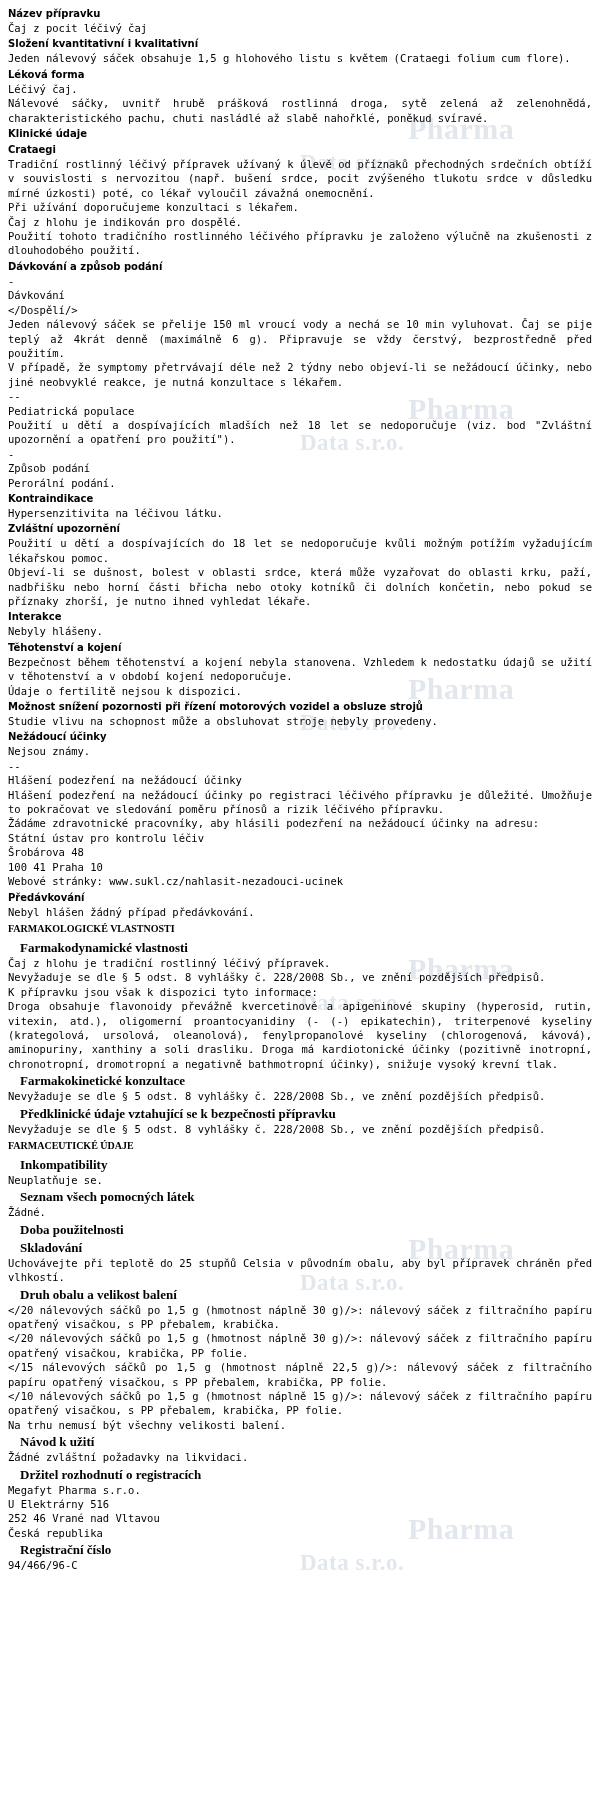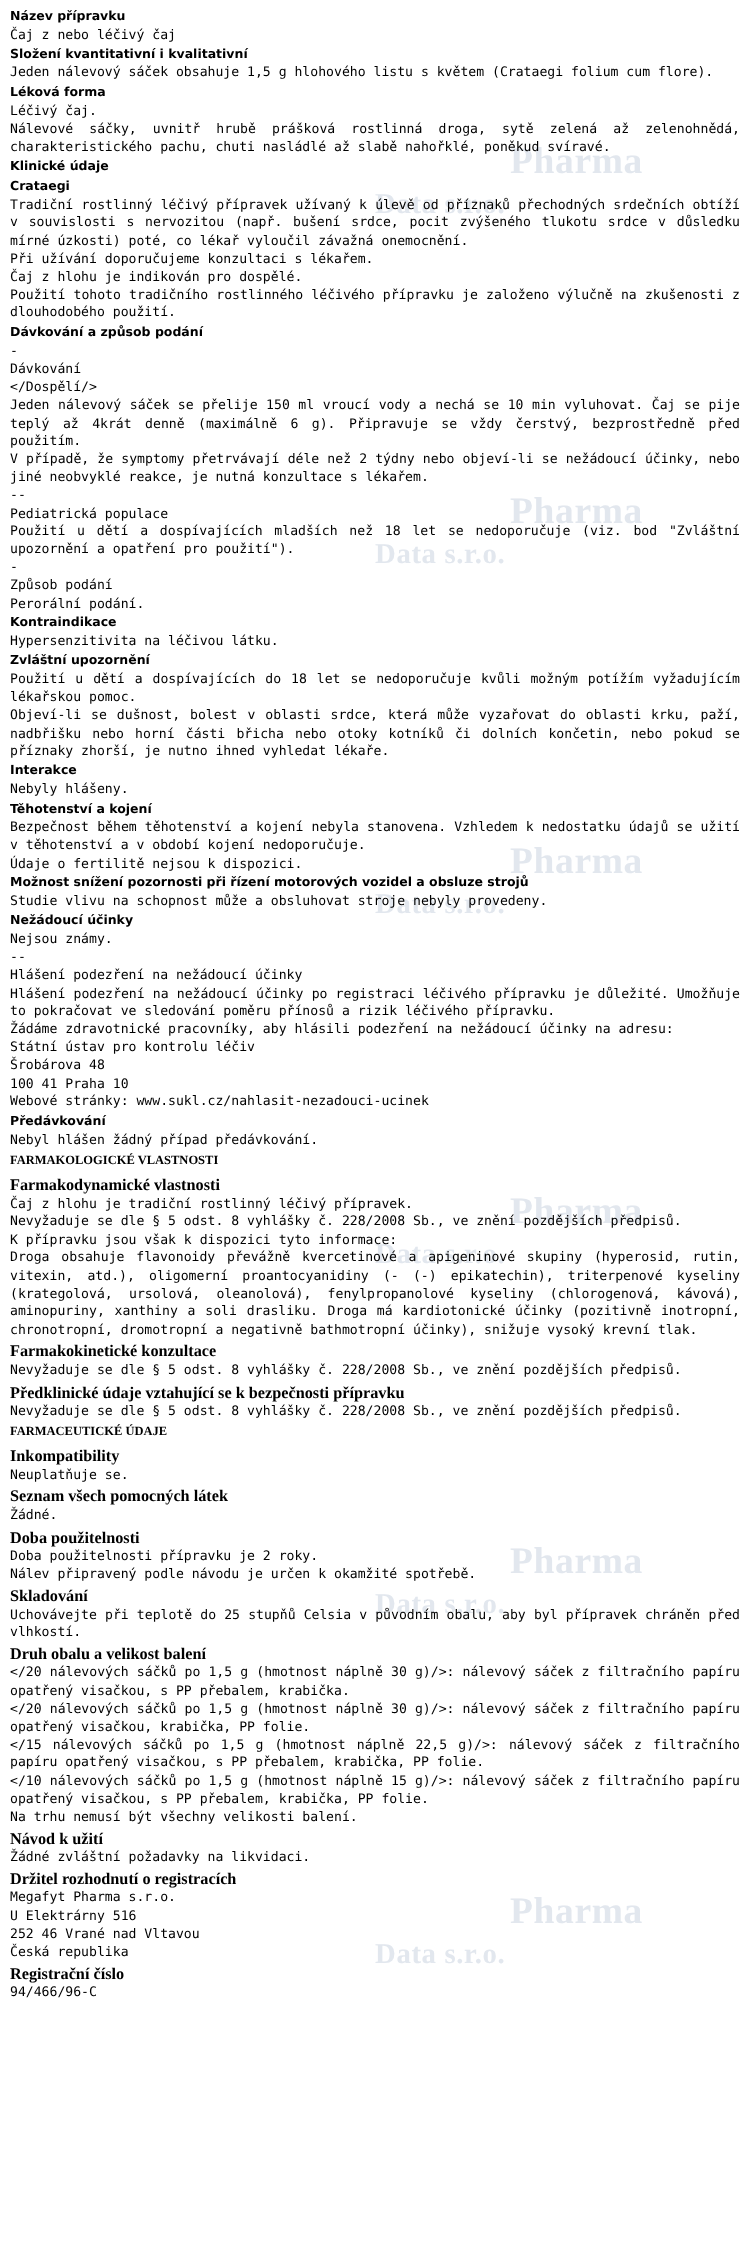--- a/index.html
+++ b/index.html
@@ -60,20 +60,21 @@
   }
   h2.sec.big {
     font-family: "Liberation Serif", serif;
     font-size: 10px;
     line-height: 18px;
   }
   h2.sec.serifbold {
     font-family: "Liberation Serif", serif;
     font-size: 13px;
     line-height: 17px;
+    margin-left: 12px;
   }
   p.txt {
     font-family: "DejaVu Sans Mono", monospace;
     font-size: 10.5px;
     line-height: 14.4px;
     margin: 0;
     padding: 0;
     white-space: pre-wrap;
     text-align: justify;
     color: #000;
@@ -97,21 +98,21 @@
       <div class="wm big" style="left: 408px; top: 1232px;">Pharma</div>
       <div class="wm small" style="left: 300px; top: 1270px;">Data s.r.o.</div>
       <div class="wm big" style="left: 408px; top: 1512px;">Pharma</div>
       <div class="wm small" style="left: 300px; top: 1550px;">Data s.r.o.</div>
       <div class="wm big" style="left: 408px; top: 1752px;">Pharma</div>
     </div>
 
   <div class="content">
       <div class="blk">
         <h2 class="sec">Název přípravku</h2>
-        <p class="txt">Čaj z nebo léčivý čaj</p>
+        <p class="txt">Čaj z pocit léčivý čaj</p>
       </div>
       <div class="blk">
         <h2 class="sec">Složení kvantitativní i kvalitativní</h2>
         <p class="txt">Jeden nálevový sáček obsahuje 1,5 g hlohového listu s květem (Crataegi folium cum flore).</p>
       </div>
       <div class="blk">
         <h2 class="sec">Léková forma</h2>
         <p class="txt">Léčivý čaj.
 Nálevové sáčky, uvnitř hrubě prášková rostlinná droga, sytě zelená až zelenohnědá, charakteristického pachu, chuti nasládlé až slabě nahořklé, poněkud svíravé.</p>
       </div>
@@ -201,22 +202,20 @@
       <div class="blk">
         <h2 class="sec serifbold">Inkompatibility</h2>
         <p class="txt">Neuplatňuje se.</p>
       </div>
       <div class="blk">
         <h2 class="sec serifbold">Seznam všech pomocných látek</h2>
         <p class="txt">Žádné.</p>
       </div>
       <div class="blk">
         <h2 class="sec serifbold">Doba použitelnosti</h2>
-        <p class="txt">Doba použitelnosti přípravku je 2 roky.
-Nálev připravený podle návodu je určen k okamžité spotřebě.</p>
       </div>
       <div class="blk">
         <h2 class="sec serifbold">Skladování</h2>
         <p class="txt">Uchovávejte při teplotě do 25 stupňů Celsia v původním obalu, aby byl přípravek chráněn před vlhkostí.</p>
       </div>
       <div class="blk">
         <h2 class="sec serifbold">Druh obalu a velikost balení</h2>
         <p class="txt">&lt;/20 nálevových sáčků po 1,5 g (hmotnost náplně 30 g)/&gt;: nálevový sáček z filtračního papíru opatřený visačkou, s PP přebalem, krabička.
 &lt;/20 nálevových sáčků po 1,5 g (hmotnost náplně 30 g)/&gt;: nálevový sáček z filtračního papíru opatřený visačkou, krabička, PP folie.
 &lt;/15 nálevových sáčků po 1,5 g (hmotnost náplně 22,5 g)/&gt;: nálevový sáček z filtračního papíru opatřený visačkou, s PP přebalem, krabička, PP folie.

